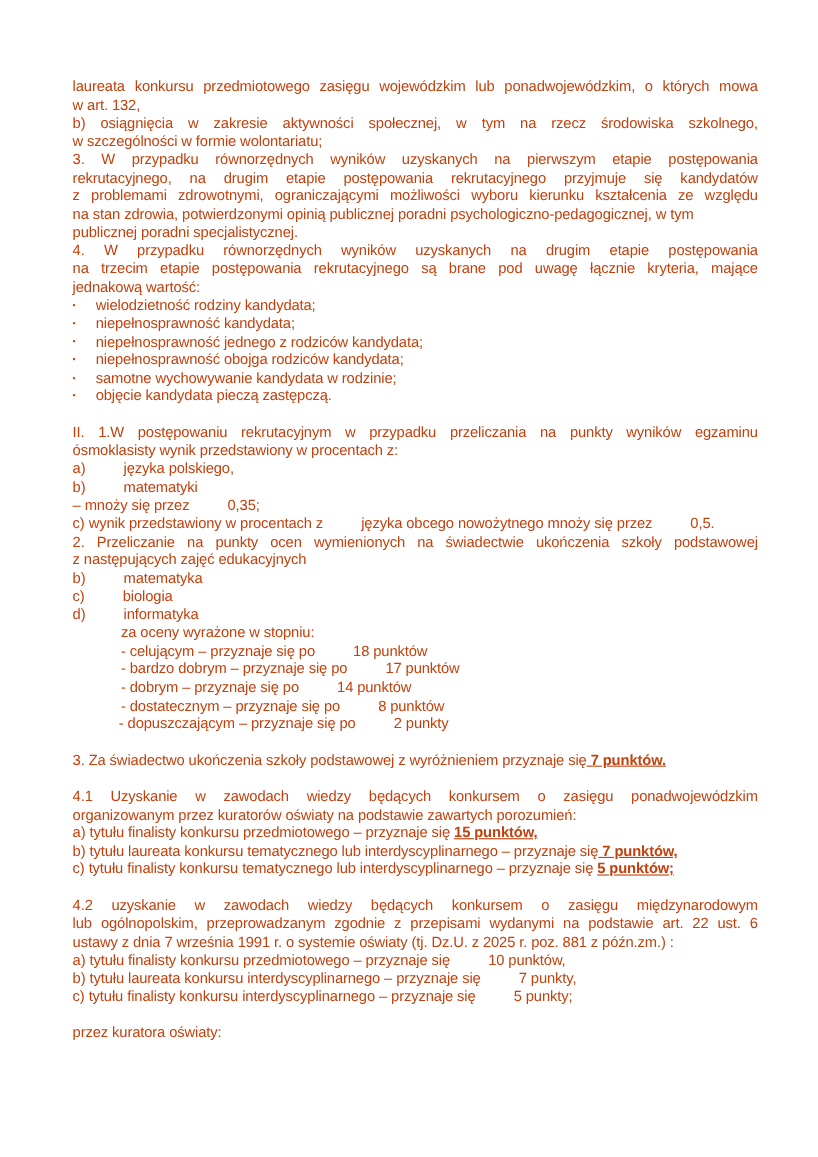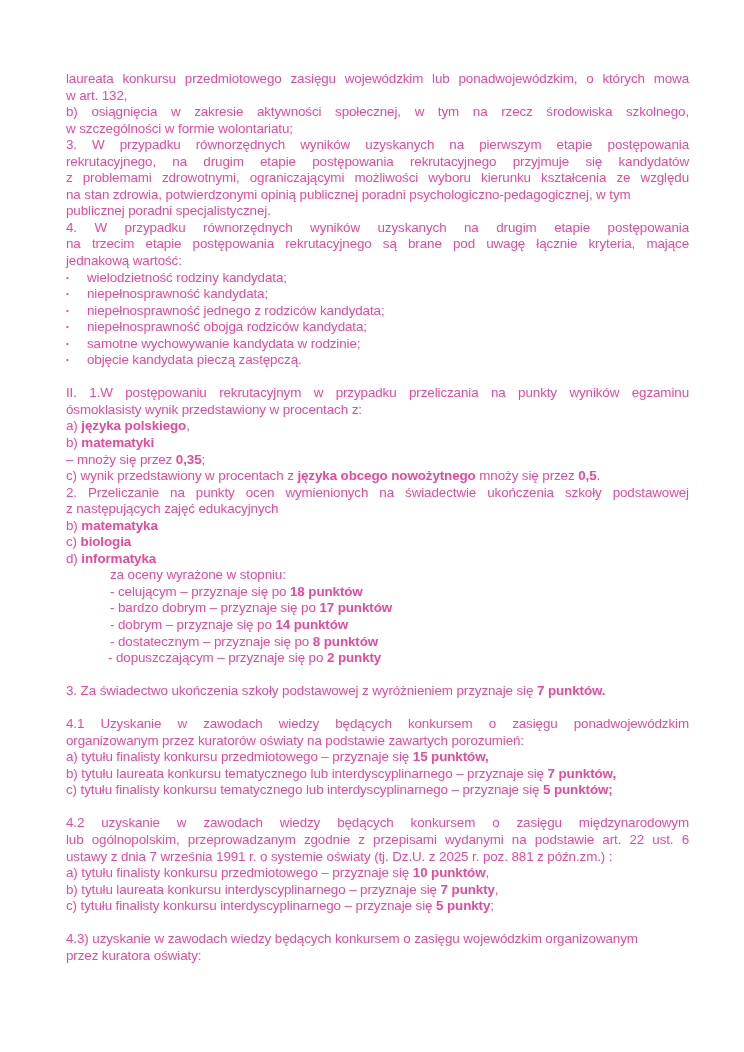--- a/index.html
+++ b/index.html
@@ -1,31 +1,31 @@
 <!DOCTYPE html>
 <html><head>
 <meta charset="utf-8">
 <style>
   html, body { margin:0; padding:0; background:#ffffff; }
   body { width:744px; height:1052px; overflow:hidden; position:relative; }
   .page {
     position:absolute; left:66px; top:71px; width:623px;
     font-family: "Liberation Sans", sans-serif;
-    font-size:13.4px; line-height:16.55px; color:#ec4899;
+    font-size:13.4px; line-height:16.55px; color:#c2410c;
     letter-spacing:-0.1px;
   }
   .page p { margin:0; }
   .jl { text-align:justify; text-align-last:justify; }
   .gap { height:16.5px; }
   ul.bul { list-style:none; margin:0; padding:0; }
   ul.bul li { position:relative; padding-left:21px; margin-left:0; }
   ul.bul li::before { content:"•"; position:absolute; left:0px; font-size:8px; top:0px; }
   .ind { padding-left:44px; }
-  b { font-weight:bold; }
-  .u { font-weight:bold; }
+  b { font-weight:normal;margin-left:31px; }
+  .u { text-decoration:underline; font-weight:bold; }
 </style>
 </head>
 <body>
 
 <div class="page">
 
   <p class="jl">laureata konkursu przedmiotowego zasięgu wojewódzkim lub ponadwojewódzkim, o których mowa</p>
   <p>w art. 132,</p>
 
   <p class="jl">b) osiągnięcia w zakresie aktywności społecznej, w tym na rzecz środowiska szkolnego,</p>
@@ -99,17 +99,16 @@
     <p class="jl">lub ogólnopolskim, przeprowadzanym zgodnie z przepisami wydanymi na podstawie art. 22 ust. 6</p>
     <p>ustawy z dnia 7 września 1991 r. o systemie oświaty (tj. Dz.U. z 2025 r. poz. 881 z późn.zm.) :</p>
     <p><span>a) tytułu finalisty konkursu przedmiotowego – przyznaje się </span><b>10 punktów</b><span>,</span></p>
     <p><span>b) tytułu laureata konkursu interdyscyplinarnego – przyznaje się </span><b>7 punkty</b><span>,</span></p>
     <p><span>c) tytułu finalisty konkursu interdyscyplinarnego – przyznaje się </span><b>5 punkty</b><span>;</span></p>
   </div>
 
   <div class="gap"></div>
 
   <div>
-    <p>4.3) uzyskanie w zawodach wiedzy będących konkursem o zasięgu wojewódzkim organizowanym</p>
     <p>przez kuratora oświaty:</p>
   </div>
 
 </div>
 
 </body></html>

